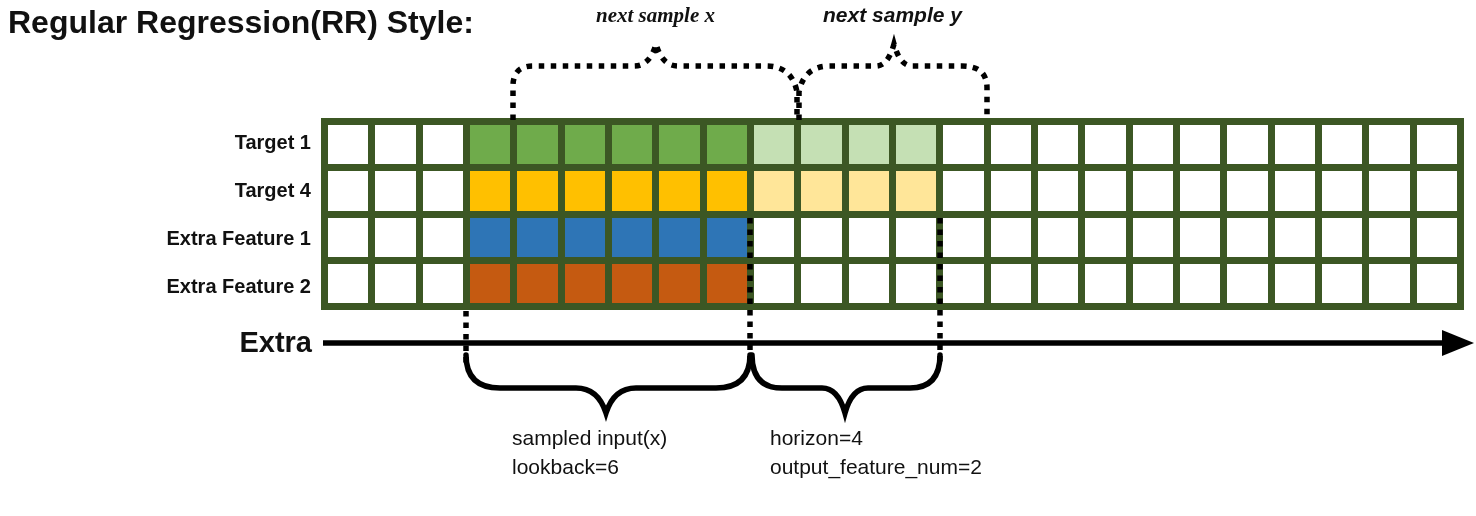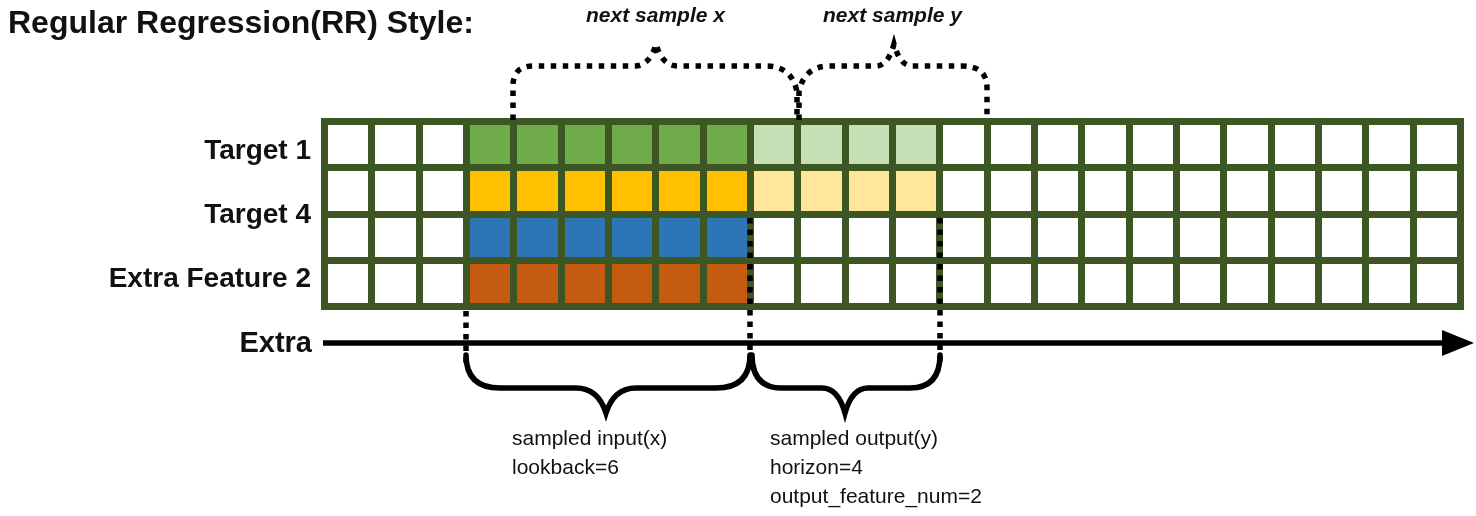--- a/index.html
+++ b/index.html
@@ -15,30 +15,30 @@
   #title{
     left:8px;top:4px;
     font-size:32px;font-weight:700;letter-spacing:0px;
     white-space:nowrap;
   }
   .next-label{
     top:3px;
     font-size:21px;font-style:italic;font-weight:600;
     text-align:center;white-space:nowrap;
   }
-  #next-x-label{left:513px;width:285px;}
+  #next-x-label{left:513px;width:285px;font-family:Liberation Serif, serif;}
   #next-y-label{left:798px;width:189px;}
   
   #row-labels{
     left:0;top:118px;width:311px;height:192px;
     display:flex;flex-direction:column;
   }
   #row-labels .row-label{
     flex:1;display:flex;align-items:center;justify-content:flex-end;
-    font-size:28px;font-weight:700;white-space:nowrap;
+    font-size:20px;font-weight:700;white-space:nowrap;
   }
   
   #grid{
     left:321px;top:118px;width:1143px;height:192px;
     box-sizing:border-box;
     display:grid;
     grid-template-columns:repeat(24,1fr);
     grid-template-rows:repeat(4,1fr);
     gap:7px;padding:7px;
     background:var(--grid-border,#3C5724);
@@ -65,20 +65,21 @@
 <div id="canvas">
 
   <div id="title" class="abs">Regular Regression(RR) Style:</div>
 
   <div id="next-x-label" class="abs next-label">next sample x</div>
   <div id="next-y-label" class="abs next-label">next sample y</div>
 
   <div id="row-labels" class="abs">
     <div class="row-label">Target 1</div>
     <div class="row-label">Target 4</div>
+    <div class="row-label">Extra Feature 1</div>
     <div class="row-label">Extra Feature 2</div>
   </div>
 
   <div id="grid" class="abs" style="--grid-border: #3C5724; background: rgb(60, 87, 36);">
       <div class="cell" style="background: rgb(255, 255, 255);"></div>
       <div class="cell" style="background: rgb(255, 255, 255);"></div>
       <div class="cell" style="background: rgb(255, 255, 255);"></div>
       <div class="cell" style="background: rgb(111, 171, 75);"></div>
       <div class="cell" style="background: rgb(111, 171, 75);"></div>
       <div class="cell" style="background: rgb(111, 171, 75);"></div>
@@ -175,21 +176,20 @@
     </div>
 
   <div id="time-label" class="abs">Extra</div>
 
   <div id="input-summary" class="abs summary">
     <div>sampled input(x)</div>
     <div>lookback=6</div>
   </div>
 
   <div id="output-summary" class="abs summary">
-    <div>sampled output(y)</div>
     <div>horizon=4</div>
     <div>output_feature_num=2</div>
   </div>
 
   <svg id="overlay" class="abs" width="1476" height="516" viewBox="0 0 1476 516">
 
     <path d="M 513 120 V 86 Q 513 66 533 66 H 634 Q 650 66 656 44 Q 662 66 678 66 H 766 Q 792 66 797 92 V 120" fill="none" stroke="#000" stroke-width="5.5" stroke-dasharray="5.5 6.5"></path>
 
     <path d="M 799 120 V 92 Q 804 66 830 66 H 876 Q 888 66 894 44 Q 900 66 912 66 H 962 Q 987 66 987 88 V 120" fill="none" stroke="#000" stroke-width="5.5" stroke-dasharray="5.5 6.5"></path>
 

